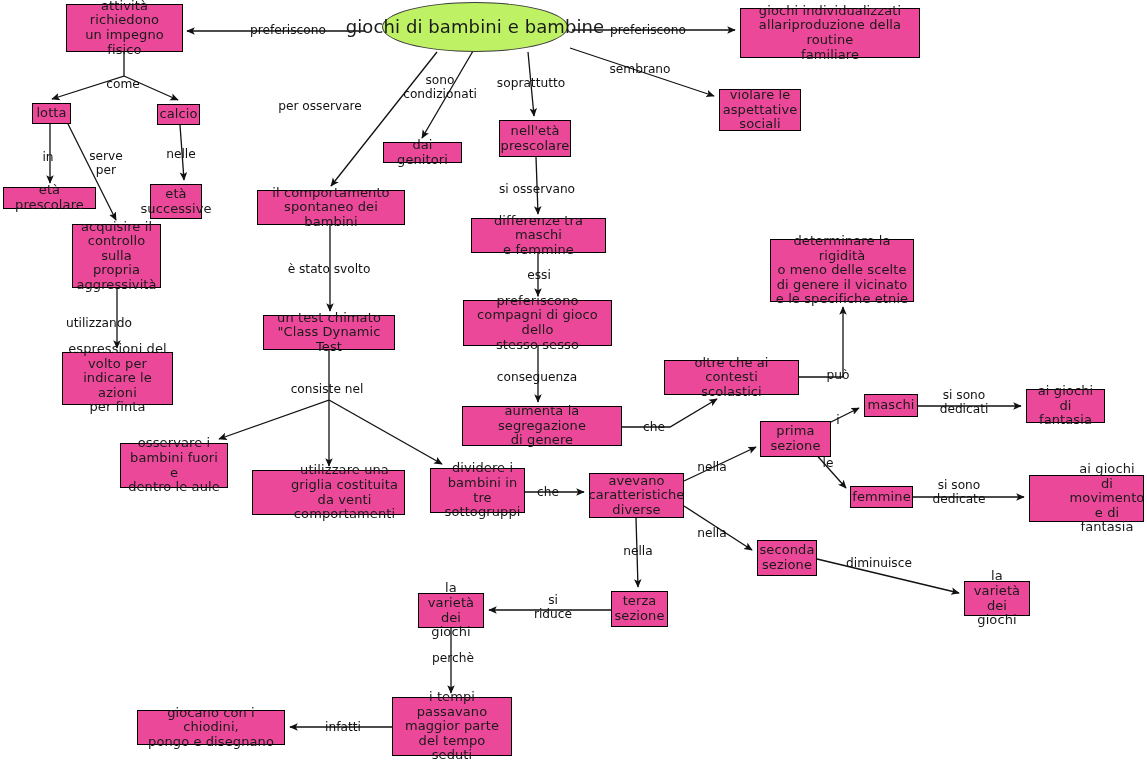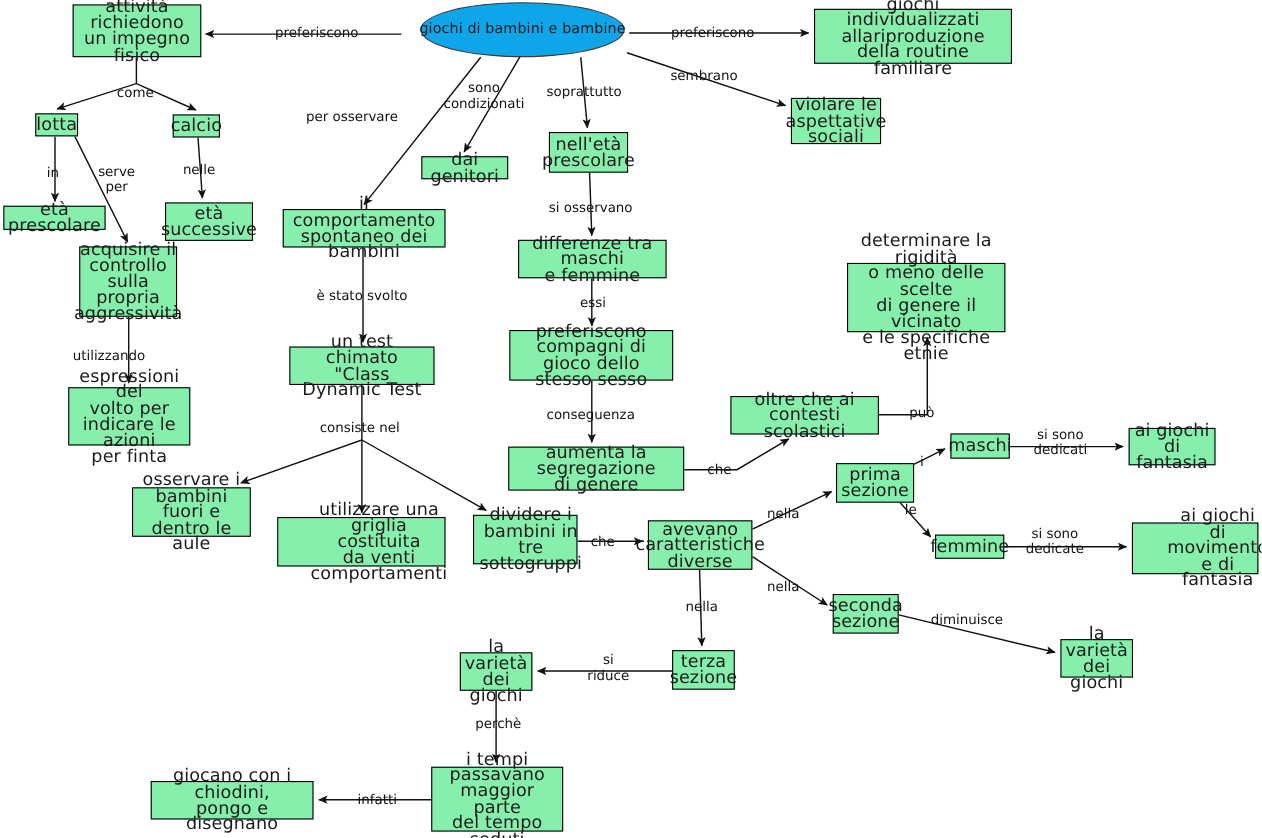--- a/index.html
+++ b/index.html
@@ -21,38 +21,38 @@
     position: absolute;
     left: 0;
     top: 0;
     width: 1147px;
     height: 762px;
     pointer-events: none;
   }
   .node {
     position: absolute;
     box-sizing: border-box;
-    background: #86efac;
+    background: #ec4899;
     border: 1.3px solid #000000;
     color: #1a1a1a;
-    font-size: 16px;
+    font-size: 13px;
     line-height: 14.6px;
     text-align: center;
     display: flex;
     align-items: center;
     justify-content: center;
     padding: 2px 4px;
     white-space: pre-line;
     letter-spacing: 0.1px;
   }
   .node.root {
     border-radius: 50%;
     border: 1.6px solid #3a3a3a;
-    background: #0ea5e9;
-    font-size: 13px;
+    background: #bef264;
+    font-size: 18px;
     white-space: nowrap;
   }
   .edge-label {
     position: absolute;
     color: #111111;
     font-size: 12.2px;
     line-height: 14px;
     text-align: center;
     background: transparent;
     white-space: pre-line;
@@ -120,21 +120,21 @@
 familiare</span></div>
       <div class="node" style="left: 719px; top: 89px; width: 82px; height: 42px;"><span>violare le
 aspettative
 sociali</span></div>
       <div class="node" style="left: 32px; top: 103px; width: 39px; height: 21px;"><span>lotta</span></div>
       <div class="node" style="left: 157px; top: 104px; width: 43px; height: 21px;"><span>calcio</span></div>
       <div class="node" style="left: 499px; top: 120px; width: 72px; height: 37px;"><span>nell'età
 prescolare</span></div>
       <div class="node" style="left: 383px; top: 142px; width: 79px; height: 21px;"><span>dai genitori</span></div>
       <div class="node" style="left: 3px; top: 187px; width: 93px; height: 22px;"><span>età prescolare</span></div>
-      <div class="node" style="left: 150px; top: 184px; width: 80px; height: 35px;"><span>età
+      <div class="node" style="left: 150px; top: 184px; width: 52px; height: 35px;"><span>età
 successive</span></div>
       <div class="node" style="left: 257px; top: 190px; width: 148px; height: 35px;"><span>il comportamento
 spontaneo dei bambini</span></div>
       <div class="node" style="left: 471px; top: 218px; width: 135px; height: 35px;"><span>differenze tra maschi
 e femmine</span></div>
       <div class="node" style="left: 72px; top: 224px; width: 89px; height: 64px;"><span>acquisire il
 controllo
 sulla propria
 aggressività</span></div>
       <div class="node" style="left: 770px; top: 239px; width: 144px; height: 63px;"><span>determinare la rigidità

